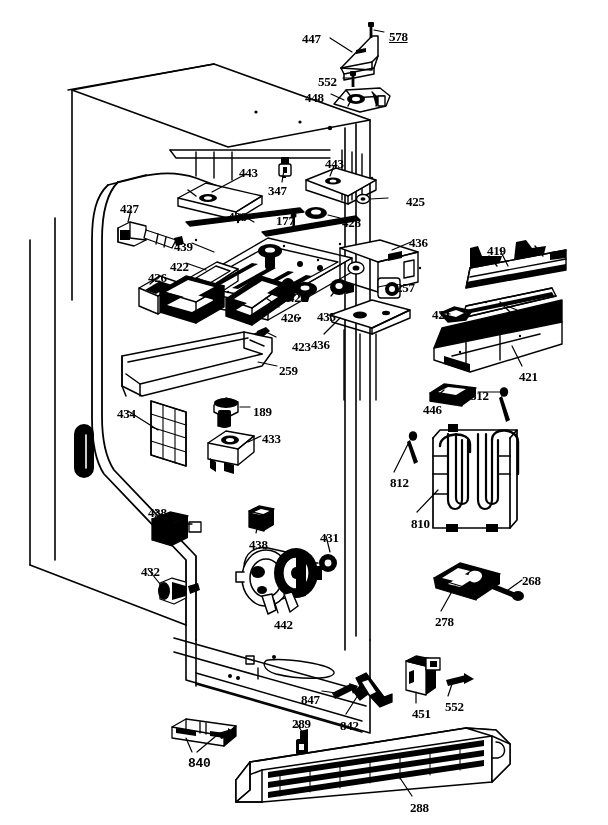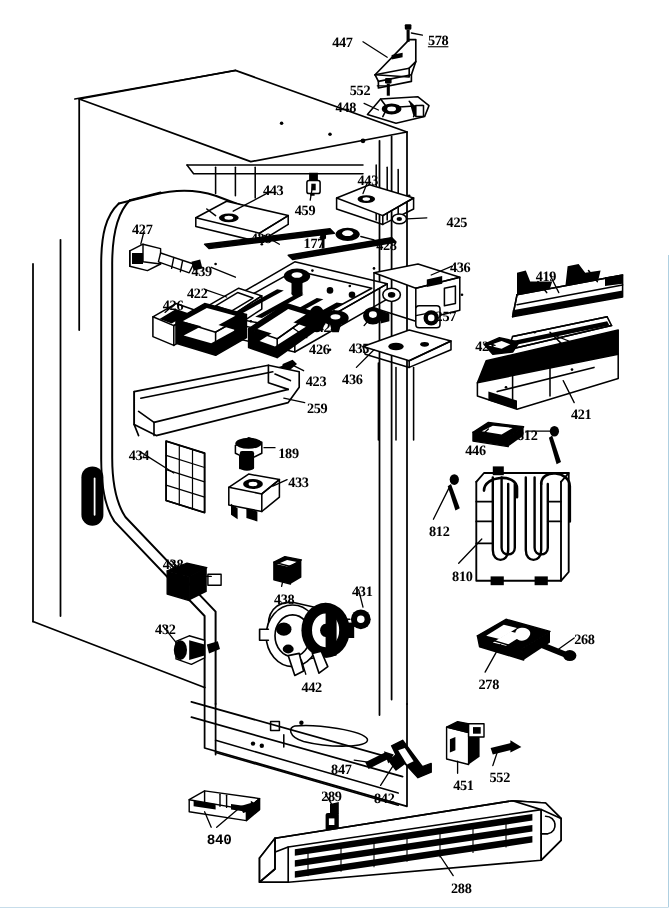--- a/index.html
+++ b/index.html
@@ -2,21 +2,21 @@
 <html><head>
 <meta charset="utf-8">
 <title>Parts Diagram</title>
 <style>
   html,body{margin:0;padding:0;background:#ffffff;}
   body{
     font-family:"Liberation Serif", serif;
     width:608px;height:825px;overflow:hidden;
   }
   #sheet{
-    position:relative;width:608px;height:825px;background:#0369a1;
+    position:relative;width:608px;height:825px;background:#3b82f6;
   }
   #artwork{position:absolute;left:0;top:0;width:608px;height:825px;}
   .callout{
     position:absolute;
     font-family:"Liberation Serif", serif;
     font-weight:700;
     font-size:13px;
     line-height:1;
     color:#000;
     letter-spacing:-0.3px;
@@ -633,36 +633,36 @@
     </g>
   </svg>
 
   <div id="callout-layer">
       <div class="callout" style="left: 302px; top: 32px;">447</div>
       <div class="callout" style="left: 389px; top: 30px; text-decoration: underline;">578</div>
       <div class="callout" style="left: 318px; top: 75px;">552</div>
       <div class="callout" style="left: 305px; top: 91px;">448</div>
       <div class="callout" style="left: 239px; top: 166px;">443</div>
       <div class="callout" style="left: 325px; top: 157px;">443</div>
-      <div class="callout" style="left: 268px; top: 184px;">459</div>
+      <div class="callout" style="left: 268px; top: 184px;">347</div>
       <div class="callout" style="left: 406px; top: 195px;">425</div>
       <div class="callout" style="left: 228px; top: 210px;">428</div>
       <div class="callout" style="left: 276px; top: 214px;">177</div>
       <div class="callout" style="left: 342px; top: 216px;">428</div>
       <div class="callout" style="left: 120px; top: 202px;">427</div>
       <div class="callout" style="left: 174px; top: 240px;">439</div>
       <div class="callout" style="left: 409px; top: 236px;">436</div>
       <div class="callout" style="left: 170px; top: 260px;">422</div>
       <div class="callout" style="left: 148px; top: 271px;">426</div>
       <div class="callout" style="left: 288px; top: 291px;">424</div>
       <div class="callout" style="left: 281px; top: 311px;">426</div>
       <div class="callout" style="left: 317px; top: 298px; margin-top: 12px;">435</div>
       <div class="callout" style="left: 311px; top: 338px;">436</div>
       <div class="callout" style="left: 396px; top: 281px;">257</div>
-      <div class="callout" style="left: 278px; top: 340px;">423</div>
+      <div class="callout" style="left: 292px; top: 340px;">423</div>
       <div class="callout" style="left: 279px; top: 364px;">259</div>
       <div class="callout" style="left: 487px; top: 244px;">419</div>
       <div class="callout" style="left: 520px; top: 313px;">310</div>
       <div class="callout" style="left: 432px; top: 308px;">421</div>
       <div class="callout" style="left: 519px; top: 370px;">421</div>
       <div class="callout" style="left: 423px; top: 403px;">446</div>
       <div class="callout" style="left: 470px; top: 389px;">812</div>
       <div class="callout" style="left: 390px; top: 476px;">812</div>
       <div class="callout" style="left: 411px; top: 517px;">810</div>
       <div class="callout" style="left: 117px; top: 407px;">434</div>

